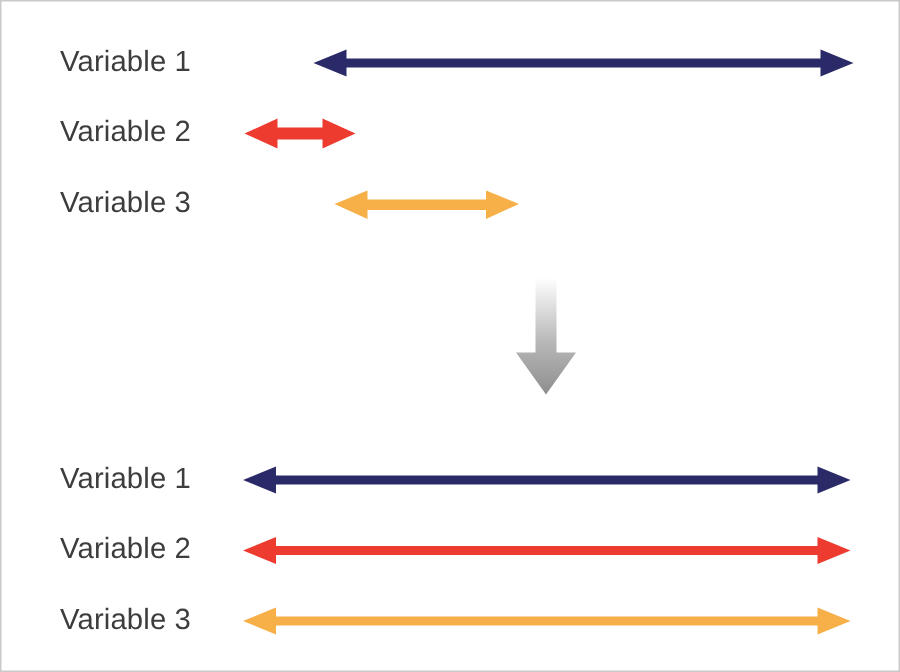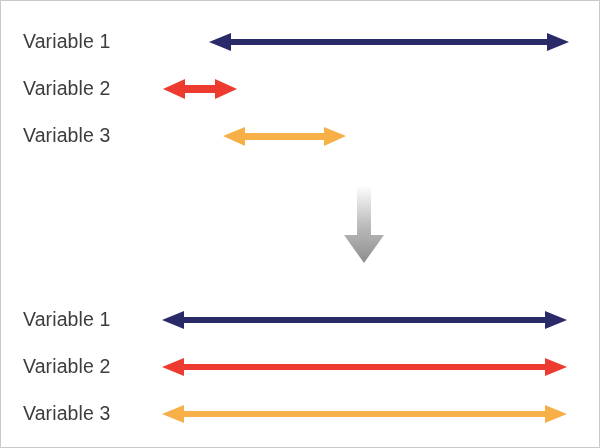--- a/index.html
+++ b/index.html
@@ -29,21 +29,21 @@
   #group-bottom { top: 293px; height: 155px; }
 
   .row {
     position: absolute;
     left: 0;
     width: 600px;
     height: 47px;
   }
   .row-label {
     position: absolute;
-    left: 22px;
+    left: 39px;
     top: 50%;
     transform: translateY(-50%);
     font-size: 19.5px;
     font-weight: 400;
     color: #3d3d3d;
     letter-spacing: 0.1px;
     white-space: nowrap;
     line-height: 1;
   }
   .arrow-wrap {

